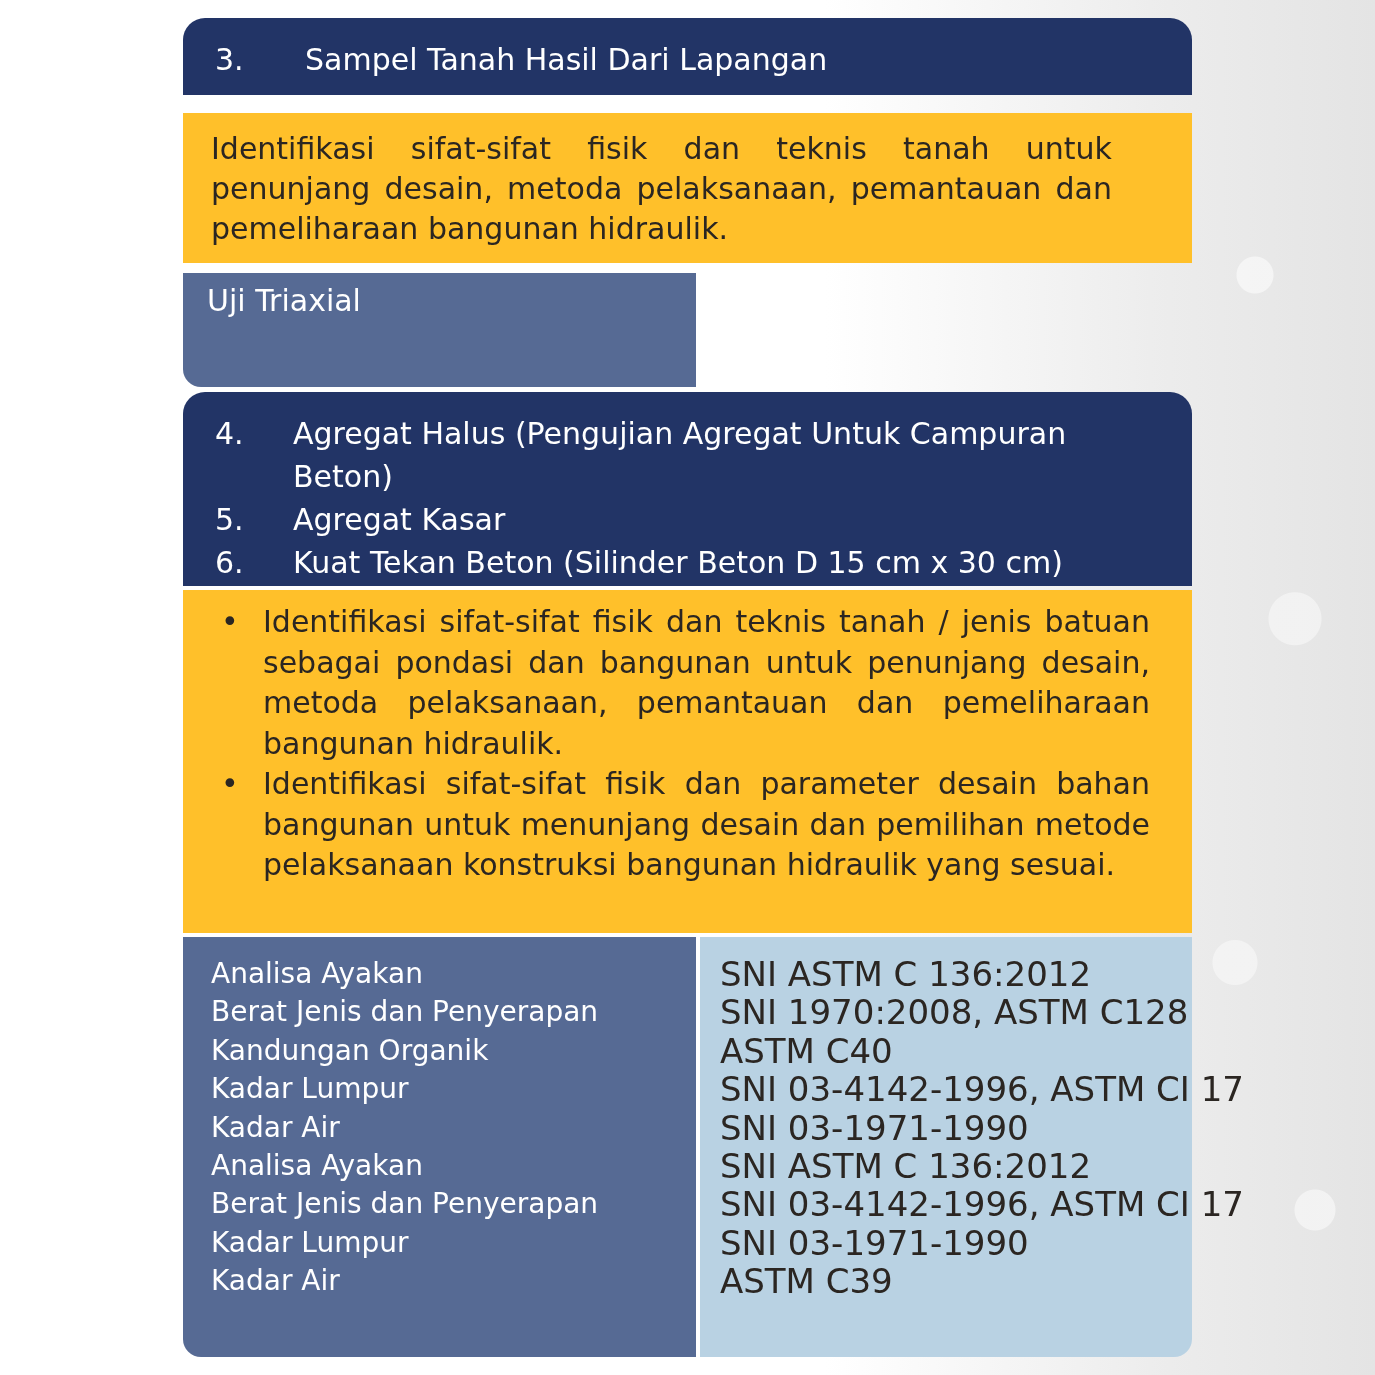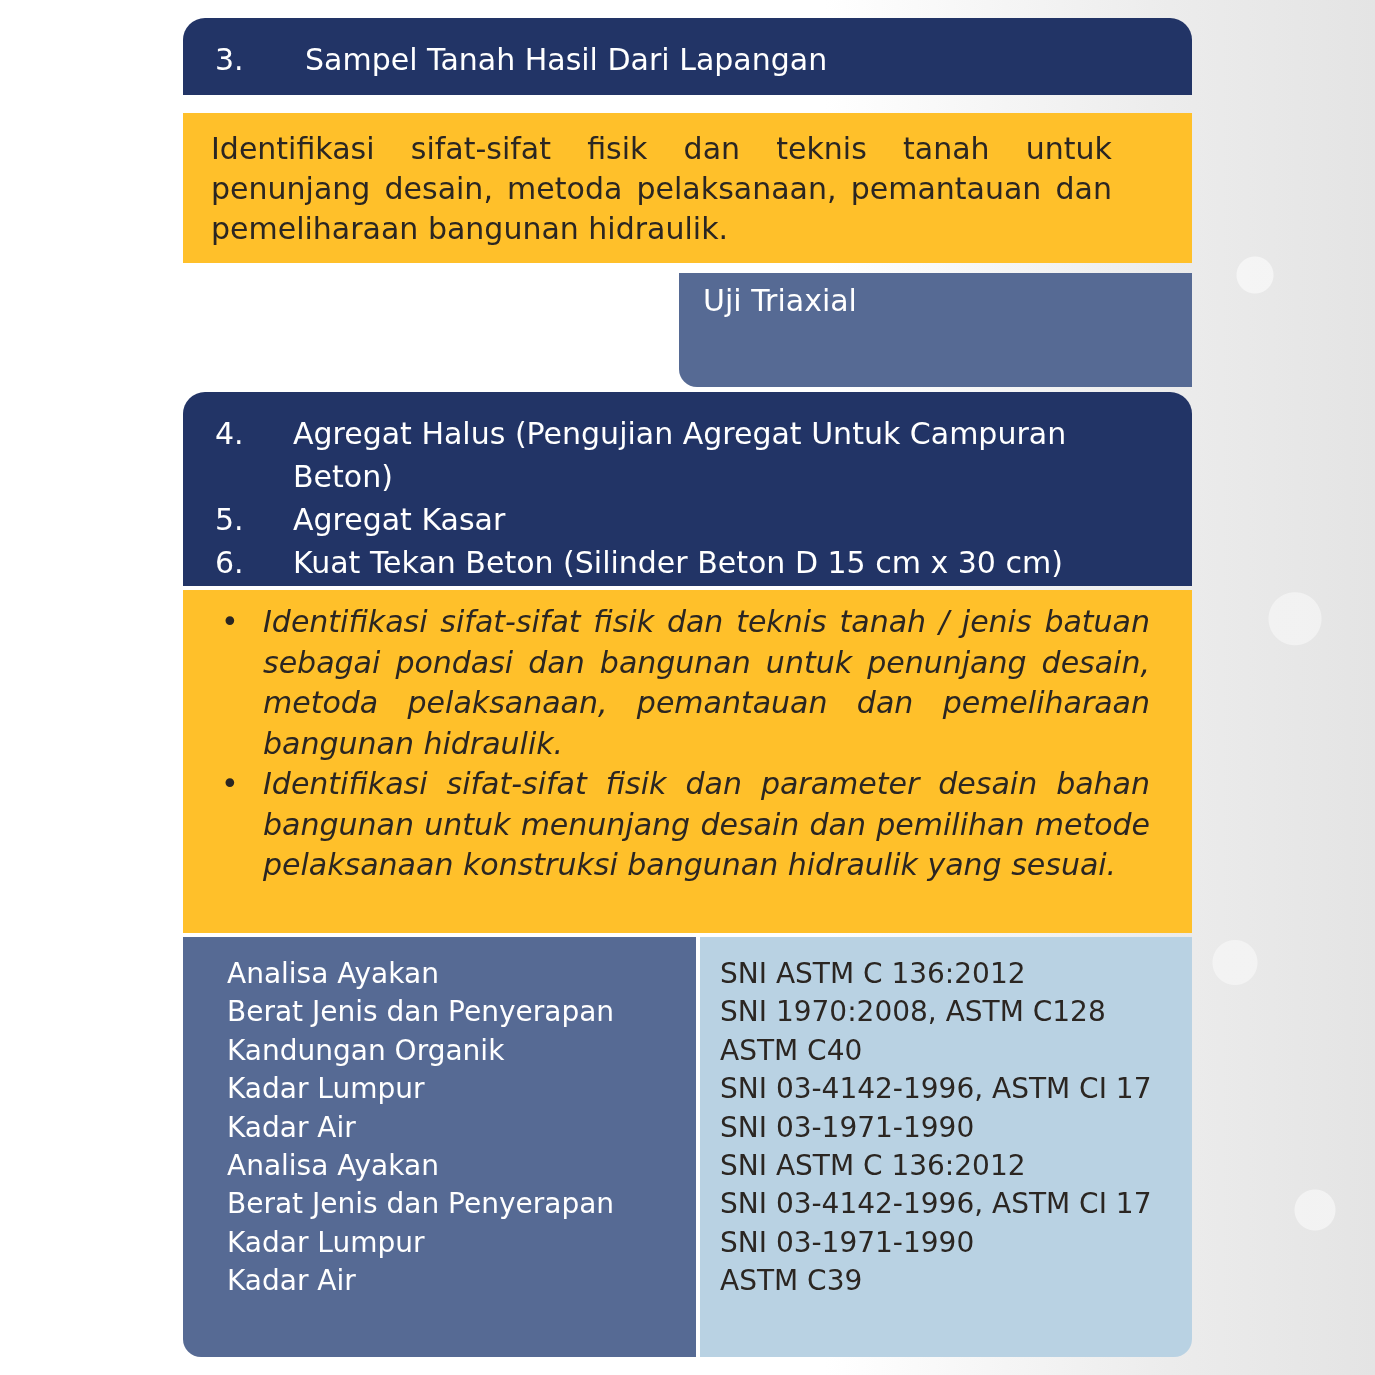--- a/index.html
+++ b/index.html
@@ -29,36 +29,36 @@
     background: #566a94; color: #fff; border-radius: 0 0 0 18px;
     box-sizing: border-box; width: 513px;
   }
   .tbl .r {
     background: #b9d2e3; color: #2b2622; border-radius: 0 0 18px 0;
     box-sizing: border-box; width: 492px; margin-left: 4px;
   }
   .line { display: block; white-space: nowrap; }
   .bul { display: flex; }
   .bul .dot { width: 80px; flex: none; padding-left: 38px; box-sizing: border-box; }
-  .bul .txt { text-align: justify; text-align-last: left; font-style: italic; }
+  .bul .txt { text-align: justify; text-align-last: left; }
 </style>
 </head>
 <body>
 
 <div class="batik"></div>
 
 <div class="card" style="top:18px;">
   <div class="hdr" style="height:77px;padding:22px 0 0 32px;">
     <div class="hdr-row" style="line-height:40px;">
       <span class="num" style="width:90px;">3.</span>
       <span>Sampel Tanah Hasil Dari Lapangan</span>
     </div>
   </div>
   <div class="yellow" style="height:150px;padding:16px 80px 0 28px;font-size:30px;line-height:40px;text-align:justify;margin-top:18px;">Identifikasi sifat-sifat fisik dan teknis tanah untuk penunjang desain, metoda pelaksanaan, pemantauan dan pemeliharaan bangunan hidraulik.</div>
-  <div class="tbl" style="height:114px;justify-content:flex-end;">
+  <div class="tbl" style="height:114px;">
     <div class="l" style="padding:8px 0 0 24px;font-size:30px;line-height:40px;">
       <span class="line">Uji Triaxial</span>
     </div>
   </div>
 </div>
 
 <div class="card" style="top:392px;">
   <div class="hdr" style="height:194px;padding:20px 40px 0 32px;">
     <div class="hdr-row">
       <span class="num">4.</span>
@@ -77,32 +77,32 @@
     <div class="bul">
       <span class="dot">•</span>
       <span class="txt">Identifikasi sifat-sifat fisik dan teknis tanah / jenis batuan sebagai pondasi dan bangunan untuk penunjang desain, metoda pelaksanaan, pemantauan dan pemeliharaan bangunan hidraulik.</span>
     </div>
     <div class="bul">
       <span class="dot">•</span>
       <span class="txt">Identifikasi sifat-sifat fisik dan parameter desain bahan bangunan untuk menunjang desain dan pemilihan metode pelaksanaan konstruksi bangunan hidraulik yang sesuai.</span>
     </div>
   </div>
   <div class="tbl" style="height:420px;margin-top:4px;">
-    <div class="l" style="padding:18px 0 0 44px;font-size:28px;line-height:38.4px;">
+    <div class="l" style="padding:18px 0 0 28px;font-size:28px;line-height:38.4px;">
       <span class="line">Analisa Ayakan</span>
       <span class="line">Berat Jenis dan Penyerapan</span>
       <span class="line">Kandungan Organik</span>
       <span class="line">Kadar Lumpur</span>
       <span class="line">Kadar Air</span>
       <span class="line">Analisa Ayakan</span>
       <span class="line">Berat Jenis dan Penyerapan</span>
       <span class="line">Kadar Lumpur</span>
       <span class="line">Kadar Air</span>
     </div>
-    <div class="r" style="padding:18px 0 0 20px;font-size:28px;line-height:38.4px;">
+    <div class="r" style="padding:18px 0 0 20px;font-size:34px;line-height:38.4px;">
       <span class="line">SNI ASTM C 136:2012</span>
       <span class="line">SNI 1970:2008, ASTM C128</span>
       <span class="line">ASTM C40</span>
       <span class="line">SNI 03-4142-1996, ASTM CI 17</span>
       <span class="line">SNI 03-1971-1990</span>
       <span class="line">SNI ASTM C 136:2012</span>
       <span class="line">SNI 03-4142-1996, ASTM CI 17</span>
       <span class="line">SNI 03-1971-1990</span>
       <span class="line">ASTM C39</span>
     </div>

